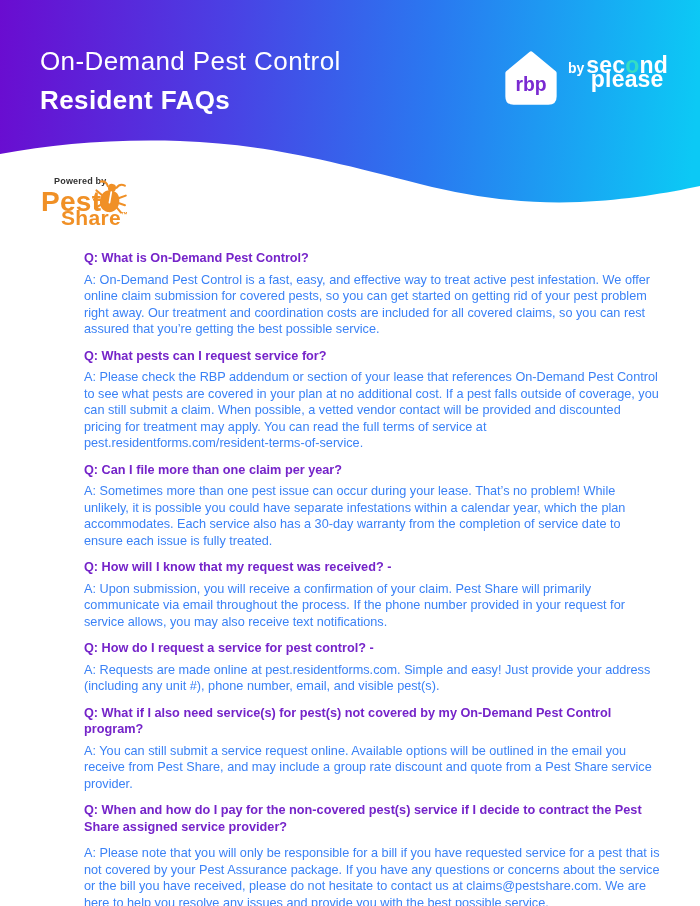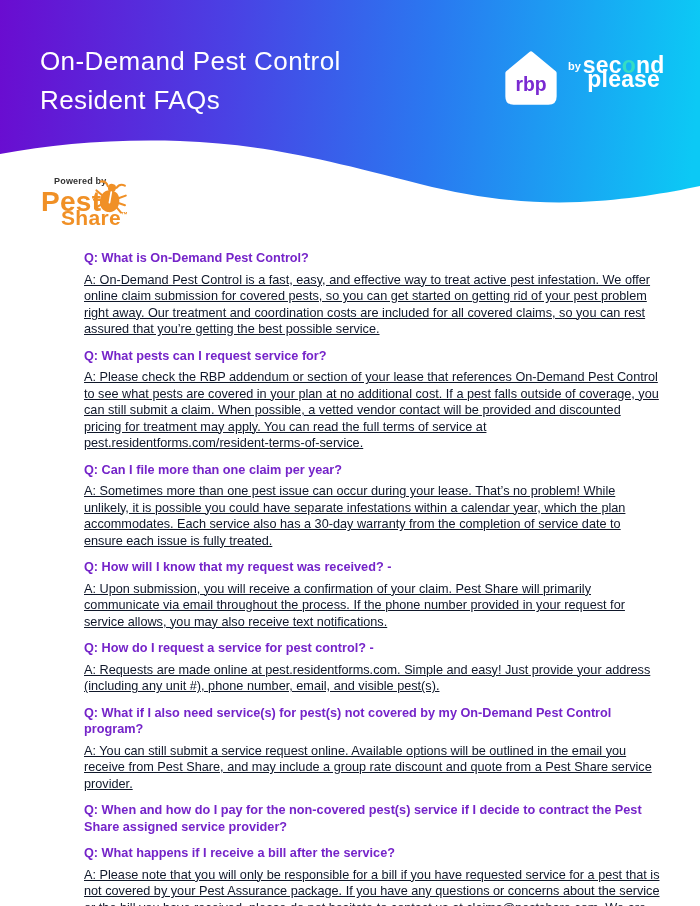--- a/index.html
+++ b/index.html
@@ -7,39 +7,39 @@
   .page {
     position:relative; width:700px; height:906px; background:#ffffff;
     margin:0 auto; overflow:hidden;
     font-family:"Liberation Sans","DejaVu Sans",sans-serif;
   }
   
   .header { position:relative; width:690px; height:232px; }
   .header-bg { display:block; width:700px; height:232px; }
   .header-titles { position:absolute; left:40px; top:46px; color:#ffffff; }
   .title1 { font-size:26px; font-weight:500; letter-spacing:.4px; }
-  .title2 { font-size:26px; font-weight:400; letter-spacing:.4px; margin-top:8px; }
+  .title2 { font-size:26px; font-weight:700; letter-spacing:.4px; margin-top:8px; }
   .header-brand { position:absolute; left:501px; top:46px; display:flex; align-items:flex-start; }
   .rbp-mark { width:60px; height:66px; }
   .sn { display:flex; margin-left:7px; margin-top:13px; color:#ffffff; }
-  .sn-by { font-size:11px; font-weight:600; margin:1px 2px 0 0; }
+  .sn-by { font-size:14px; font-weight:600; margin:1px 2px 0 0; }
   .sn-words { text-align:center; font-size:23px; font-weight:800; line-height:13.5px; letter-spacing:.2px; }
   .sn-o { color:#35dcc4; }
   
   .powered { position:absolute; left:40px; top:176px; width:120px; height:58px; }
   .powered-label { position:absolute; left:2px; top:0; font-size:9px; font-weight:600; color:#333333; letter-spacing:.2px;padding-left:12px; }
   .ps-word1 { position:absolute; left:1px; top:10px; font-size:28px; font-weight:800; color:#f09026; letter-spacing:.3px; }
   .ps-word2 { position:absolute; left:21px; top:30px; font-size:21px; font-weight:800; color:#f09026; letter-spacing:.3px; }
   .ps-tm { font-size:7px; vertical-align:super; font-weight:700; }
   .beetle { position:absolute; left:52px; top:3px; width:37px; height:35px; }
   
   .faq-list { padding:18px 40px 0 40px;margin-left:44px; }
   .faq-item { margin-bottom:10px; }
   .q { color:#7524c9; font-size:12.7px; font-weight:700; line-height:1.3; margin-bottom:5px; }
-  .a { color:#0f172a; font-size:12.7px; font-weight:400; line-height:1.3;text-decoration:underline; }
+  .a { color:#3b82f6; font-size:12.7px; font-weight:400; line-height:1.3; }
 </style>
 </head>
 <body>
 
 <div class="page">
 
   <header class="header">
     <svg class="header-bg" viewBox="0 0 700 232" preserveAspectRatio="none" aria-hidden="true">
       <defs>
         <linearGradient id="hg" x1="0" y1="0" x2="700" y2="40" gradientUnits="userSpaceOnUse">
@@ -122,17 +122,16 @@
       <p class="a">A: Requests are made online at pest.residentforms.com. Simple and easy! Just provide your address (including any unit #), phone number, email, and visible pest(s).</p>
     </section>
     <section class="faq-item">
       <h3 class="q">Q: What if I also need service(s) for pest(s) not covered by my On-Demand Pest Control program?</h3>
       <p class="a">A: You can still submit a service request online. Available options will be outlined in the email you receive from Pest Share, and may include a group rate discount and quote from a Pest Share service provider.</p>
     </section>
     <section class="faq-item">
       <h3 class="q">Q: When and how do I pay for the non-covered pest(s) service if I decide to contract the Pest Share assigned service provider?</h3>
     </section>
     <section class="faq-item">
-      <h3 class="q">Q: What happens if I receive a bill after the service?</h3>
       <p class="a">A: Please note that you will only be responsible for a bill if you have requested service for a pest that is not covered by your Pest Assurance package. If you have any questions or concerns about the service or the bill you have received, please do not hesitate to contact us at claims@pestshare.com. We are here to help you resolve any issues and provide you with the best possible service.</p>
     </section>
   </main>
 </div>
 
 </body></html>

